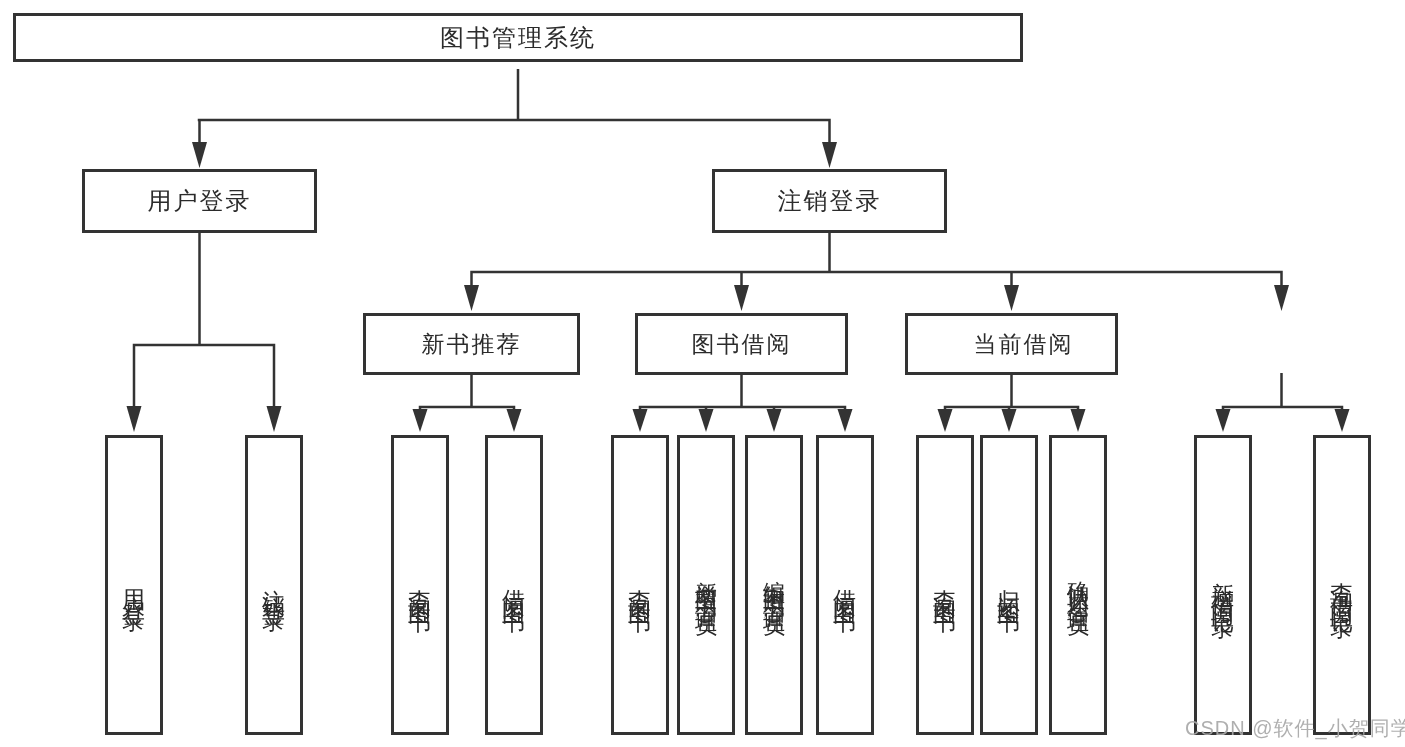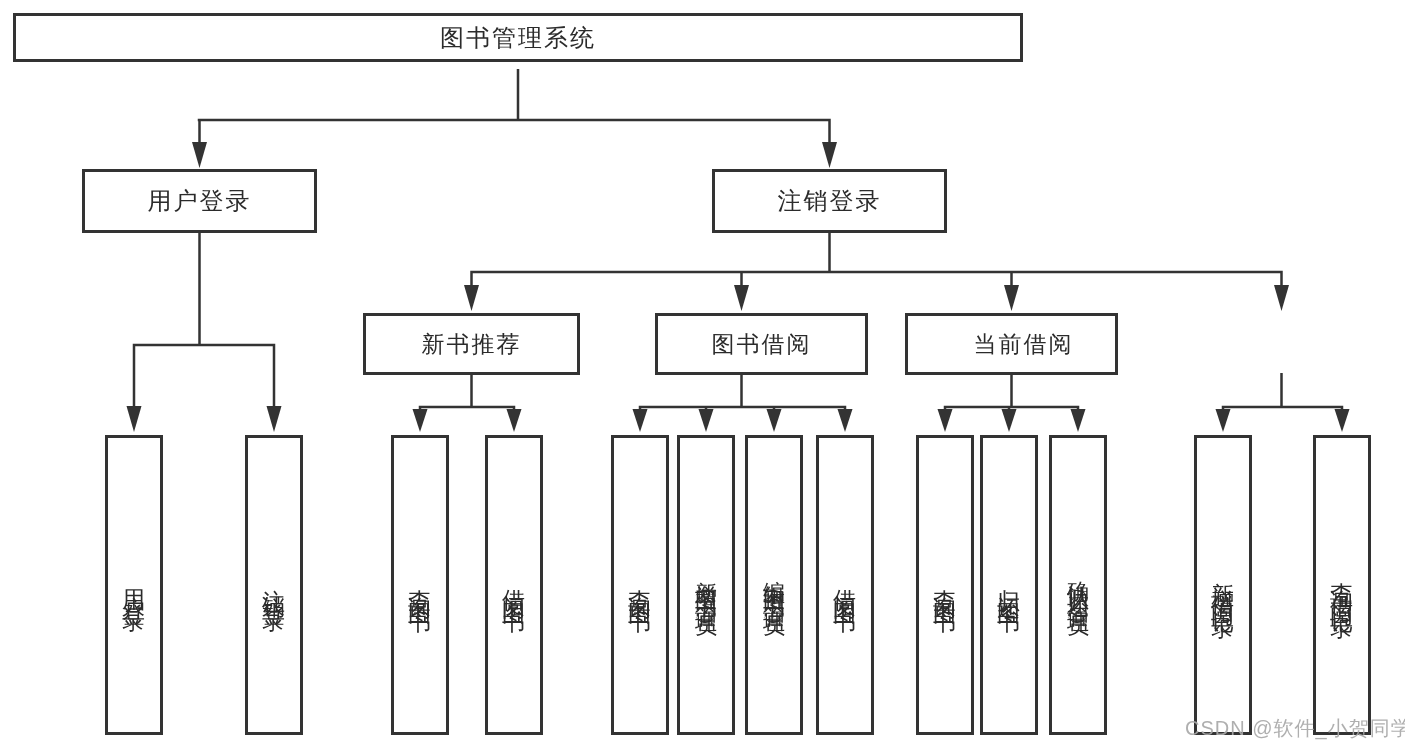--- a/index.html
+++ b/index.html
@@ -31,21 +31,21 @@
   .hbox {
     font-size: 24px;
     letter-spacing: 2px;
     white-space: nowrap;
   }
   .root  { left: 13px;  top: 13px;  width: 1010px; height: 49px; }
   .l2a   { left: 82px;  top: 169px; width: 235px;  height: 64px; }
   .l2b   { left: 712px; top: 169px; width: 235px;  height: 64px; }
   .l3    { top: 313px; height: 62px; font-size: 23px; text-align: right; }
   .l3a   { left: 363px;  width: 217px; }
-  .l3b   { left: 655px;  width: 213px; }
+  .l3b   { left: 635px;  width: 213px; }
   .l3c   { left: 905px;  width: 213px; padding-left: 24px; }
   .l3d   { left: 1175px; width: 213px; }
   .leaf {
     top: 435px;
     width: 58px;
     height: 300px;
     display: block;
     writing-mode: vertical-rl;
     text-orientation: mixed;
     text-align: center;

